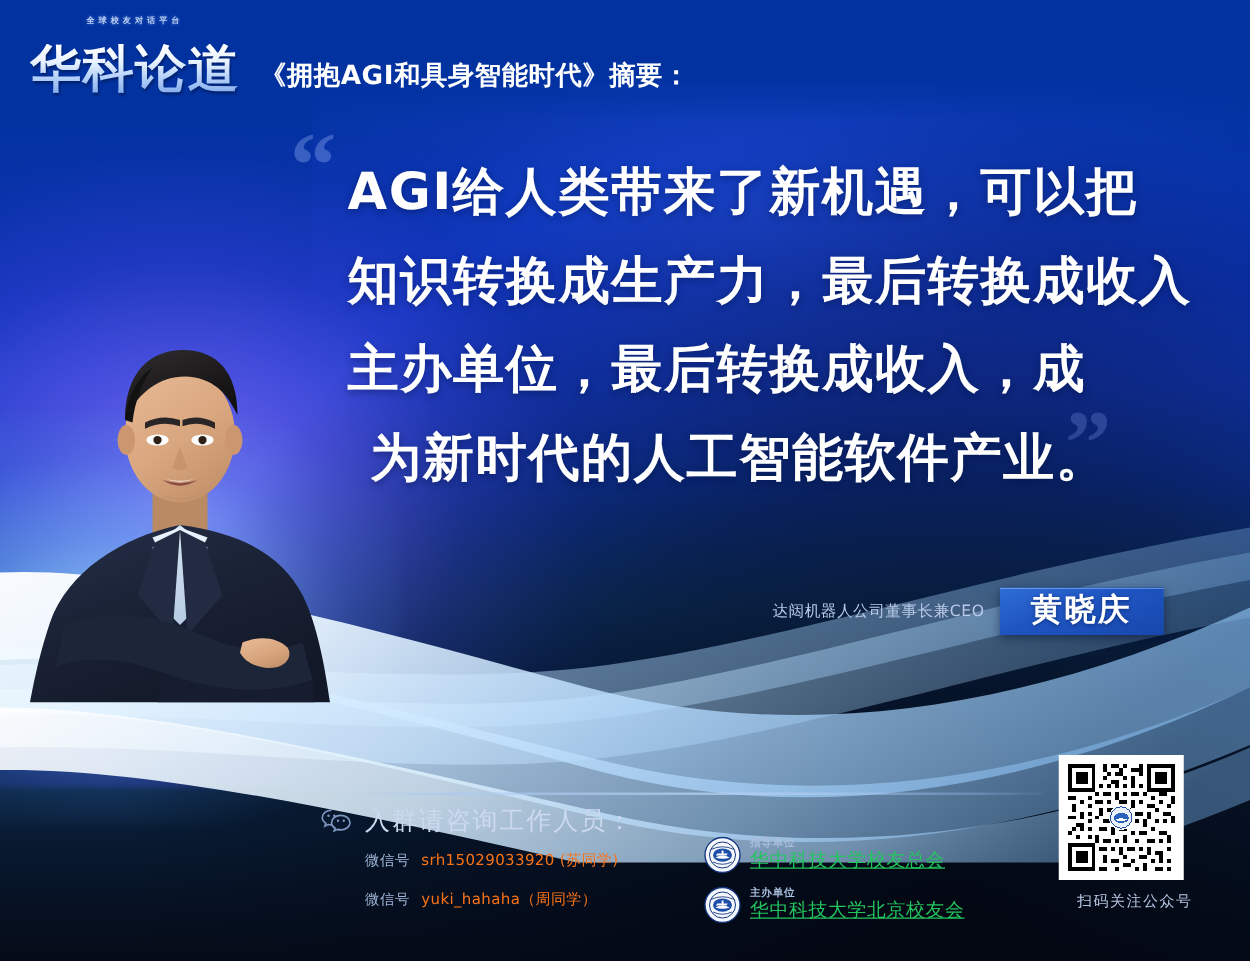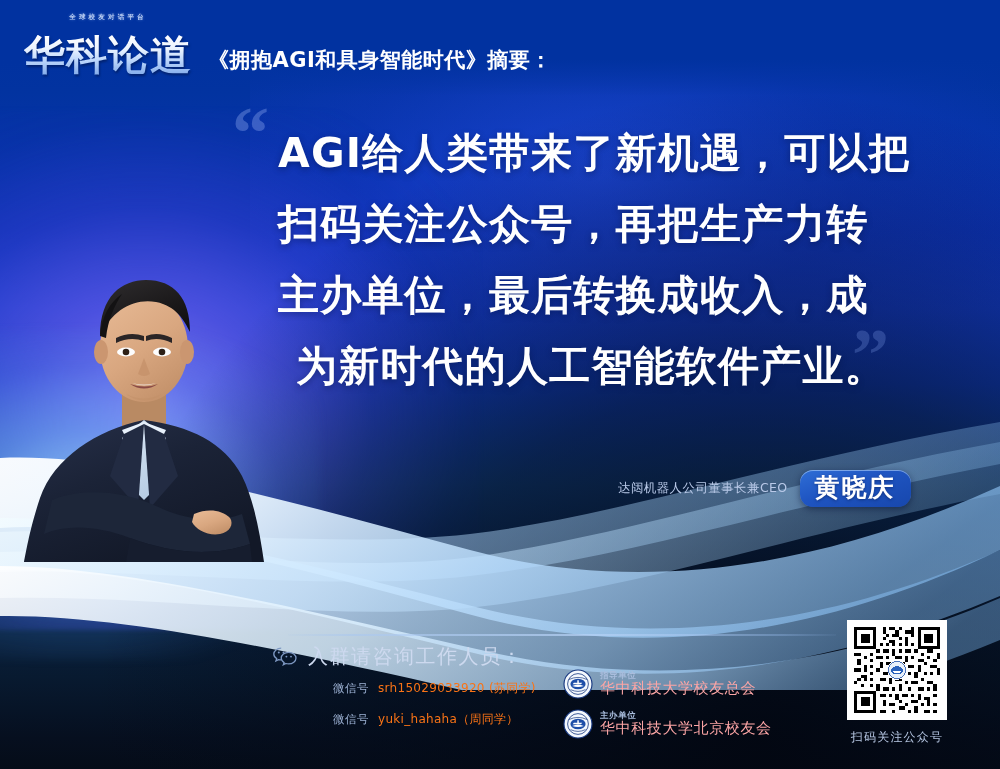--- a/index.html
+++ b/index.html
@@ -132,21 +132,21 @@
   
   .attrib{
     position:absolute; left:618px; top:470px;
     display:flex; align-items:center; gap:12px;
   }
   .attrib-role{
     font-size:12.5px; color:#b9c9e8; letter-spacing:.4px; white-space:nowrap;
     font-family:"DejaVu Sans","Liberation Sans",sans-serif;
   }
   .name-badge{
-    position:relative; padding:5px 15px 7px; border-radius:13px;
+    position:relative; padding:5px 25px 7px; border-radius:0;
     background:linear-gradient(160deg,#2f6ed6 0%,#1f55c2 42%,#1747ad 100%);
     box-shadow:inset 0 1px 0 rgba(190,220,255,.55), 0 2px 7px rgba(2,14,50,.5);
   }
   .name-badge span{
     font-size:25px; font-weight:700; color:#ffffff; letter-spacing:2px;
     line-height:1; white-space:nowrap;
     font-family:"DejaVu Sans","Liberation Sans",sans-serif;
     text-shadow:0 1px 3px rgba(3,20,70,.5);
   }
 
@@ -157,57 +157,57 @@
   
   .divider{
     position:absolute; left:288px; top:634px; width:548px; height:2px;
     background:linear-gradient(90deg,
       rgba(150,185,235,.05) 0%,
       rgba(168,198,240,.55) 12%,
       rgba(185,212,248,.7) 52%,
       rgba(150,185,235,.35) 90%,
       rgba(140,175,225,.06) 100%);
   }
-  .footer{ position:absolute; left:272px; top:646px; width:560px; }
+  .footer{ position:absolute; left:256px; top:646px; width:560px; }
   .wechat-row{ display:flex; align-items:center; gap:10px; }
   .wechat-icon{ width:26px; height:20px; flex:0 0 26px; }
   .footer-head{
     font-size:20px; color:#cdd9ef; letter-spacing:1.5px; line-height:1;
     font-family:"DejaVu Sans","Liberation Sans",sans-serif;
   }
   .contact{ margin-top:14px; margin-left:36px; }
   .contact-row{ display:flex; align-items:baseline; gap:9px; margin-bottom:14px; }
   .contact-label{
     font-size:11.5px; color:#9fb4d6; letter-spacing:.5px; white-space:nowrap;
     font-family:Liberation Serif, serif;
-    margin-left:25px;
   }
   .contact-value{
     font-size:12px; color:#f97316; letter-spacing:.3px; white-space:nowrap;
     font-family:"DejaVu Sans","Liberation Sans",sans-serif;
     text-align:center;
   }
 
   
   .orgs{ position:absolute; left:563px; top:669px; }
   .org-row{ display:flex; align-items:center; gap:7px; margin-bottom:10px; }
   .org-seal{ width:30px; height:30px; flex:0 0 30px; }
   .org-text{ display:flex; flex-direction:column; gap:2px; }
   .org-kind{
     font-size:8.5px; color:#a9bddd; letter-spacing:.6px; line-height:1;
     font-family:"DejaVu Sans","Liberation Sans",sans-serif; font-weight:700;
   }
   .org-name{
-    font-size:15px; color:#fca5a5; letter-spacing:.6px; line-height:1.05;
+    font-size:15px; color:#22c55e; letter-spacing:.6px; line-height:1.05;
     white-space:nowrap;
     font-family:"DejaVu Sans","Liberation Sans",sans-serif;
-  }
-
-  
-  .qr-block{ position:absolute; left:840px; top:620px; width:114px; text-align:center; }
+    text-decoration:underline;
+  }
+
+  
+  .qr-block{ position:absolute; left:840px; top:604px; width:114px; text-align:right; }
   .qr-img{ width:100px; height:100px; margin:0 auto; background:#fff; padding:4px; }
   .qr-img svg{ display:block; }
   .qr-caption{
     margin-top:9px; font-size:12px; color:#b6c6e2; letter-spacing:1.2px;
     font-family:"DejaVu Sans","Liberation Sans",sans-serif;
   }
 </style>
 </head>
 <body>
 
@@ -343,21 +343,21 @@
       <div class="logo-main">华科论道</div>
     </div>
     <div class="header-title">《拥抱AGI和具身智能时代》摘要：</div>
   </div>
 
   <div class="quote-open">“</div>
   <div class="quote-close">”</div>
 
   <div class="quote-body">
     <div class="quote-line ql-1">AGI给人类带来了新机遇，可以把</div>
-    <div class="quote-line ql-2">扫码关注公众号，再把生产力转</div>
+    <div class="quote-line ql-2">知识转换成生产力，最后转换成收入</div>
     <div class="quote-line ql-3">主办单位，最后转换成收入，成</div>
     <div class="quote-line ql-4">为新时代的人工智能软件产业。</div>
   </div>
 
   <div class="attrib">
     <div class="attrib-role">达闼机器人公司董事长兼CEO</div>
     <div class="name-badge">
       <span>黄晓庆</span>
     </div>
   </div>

